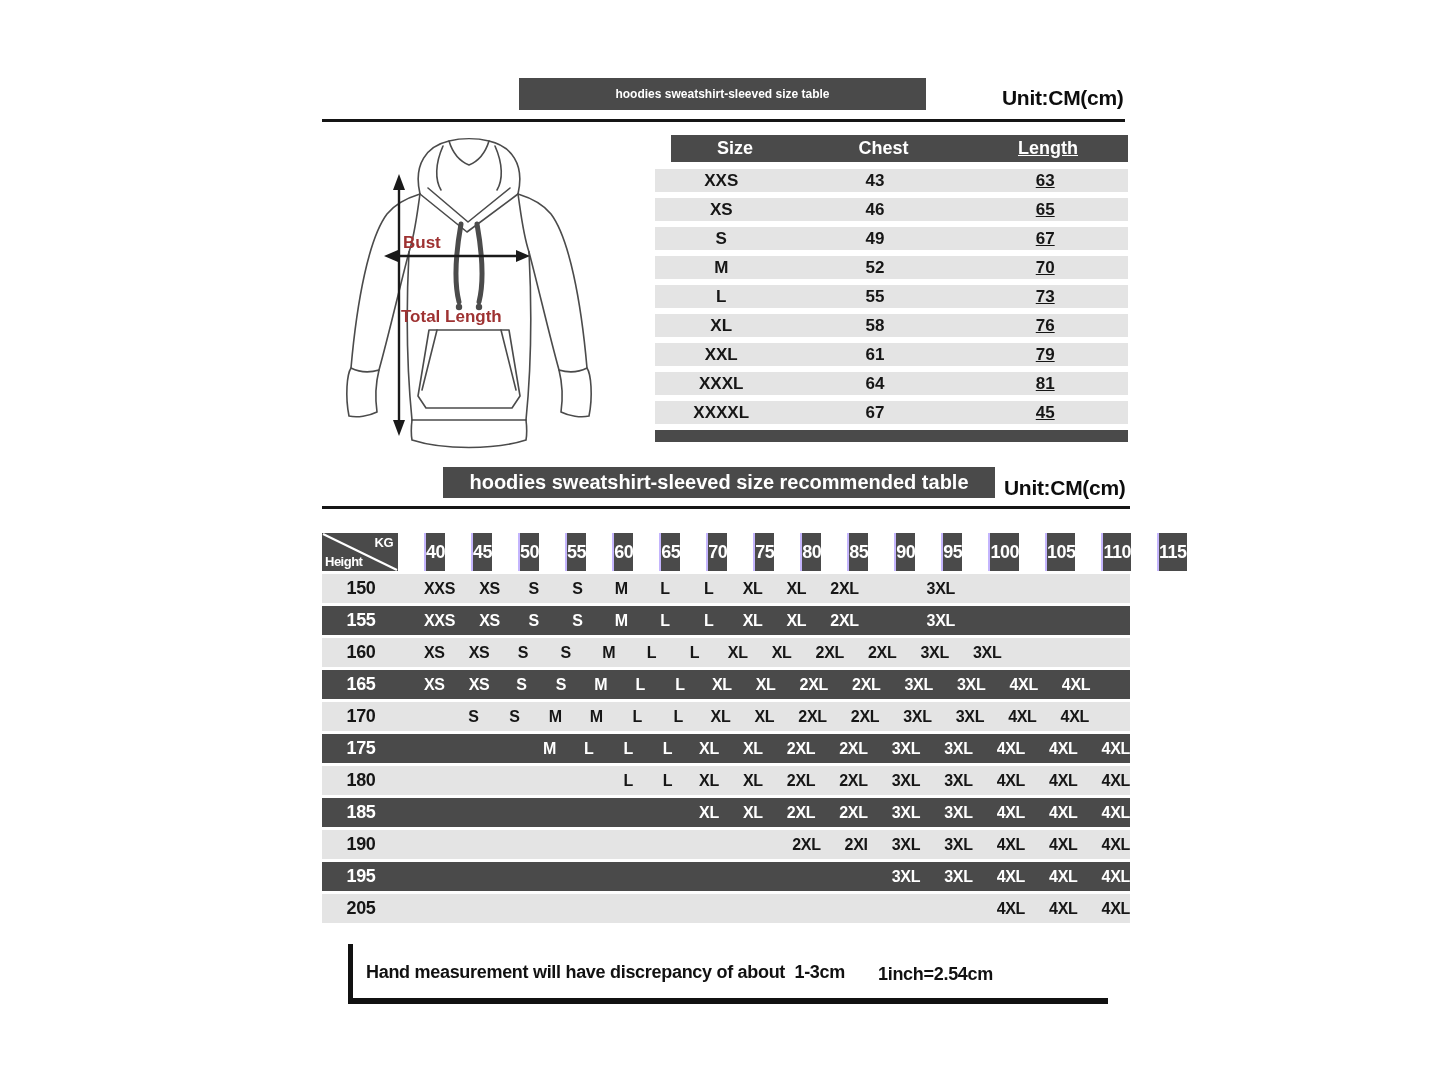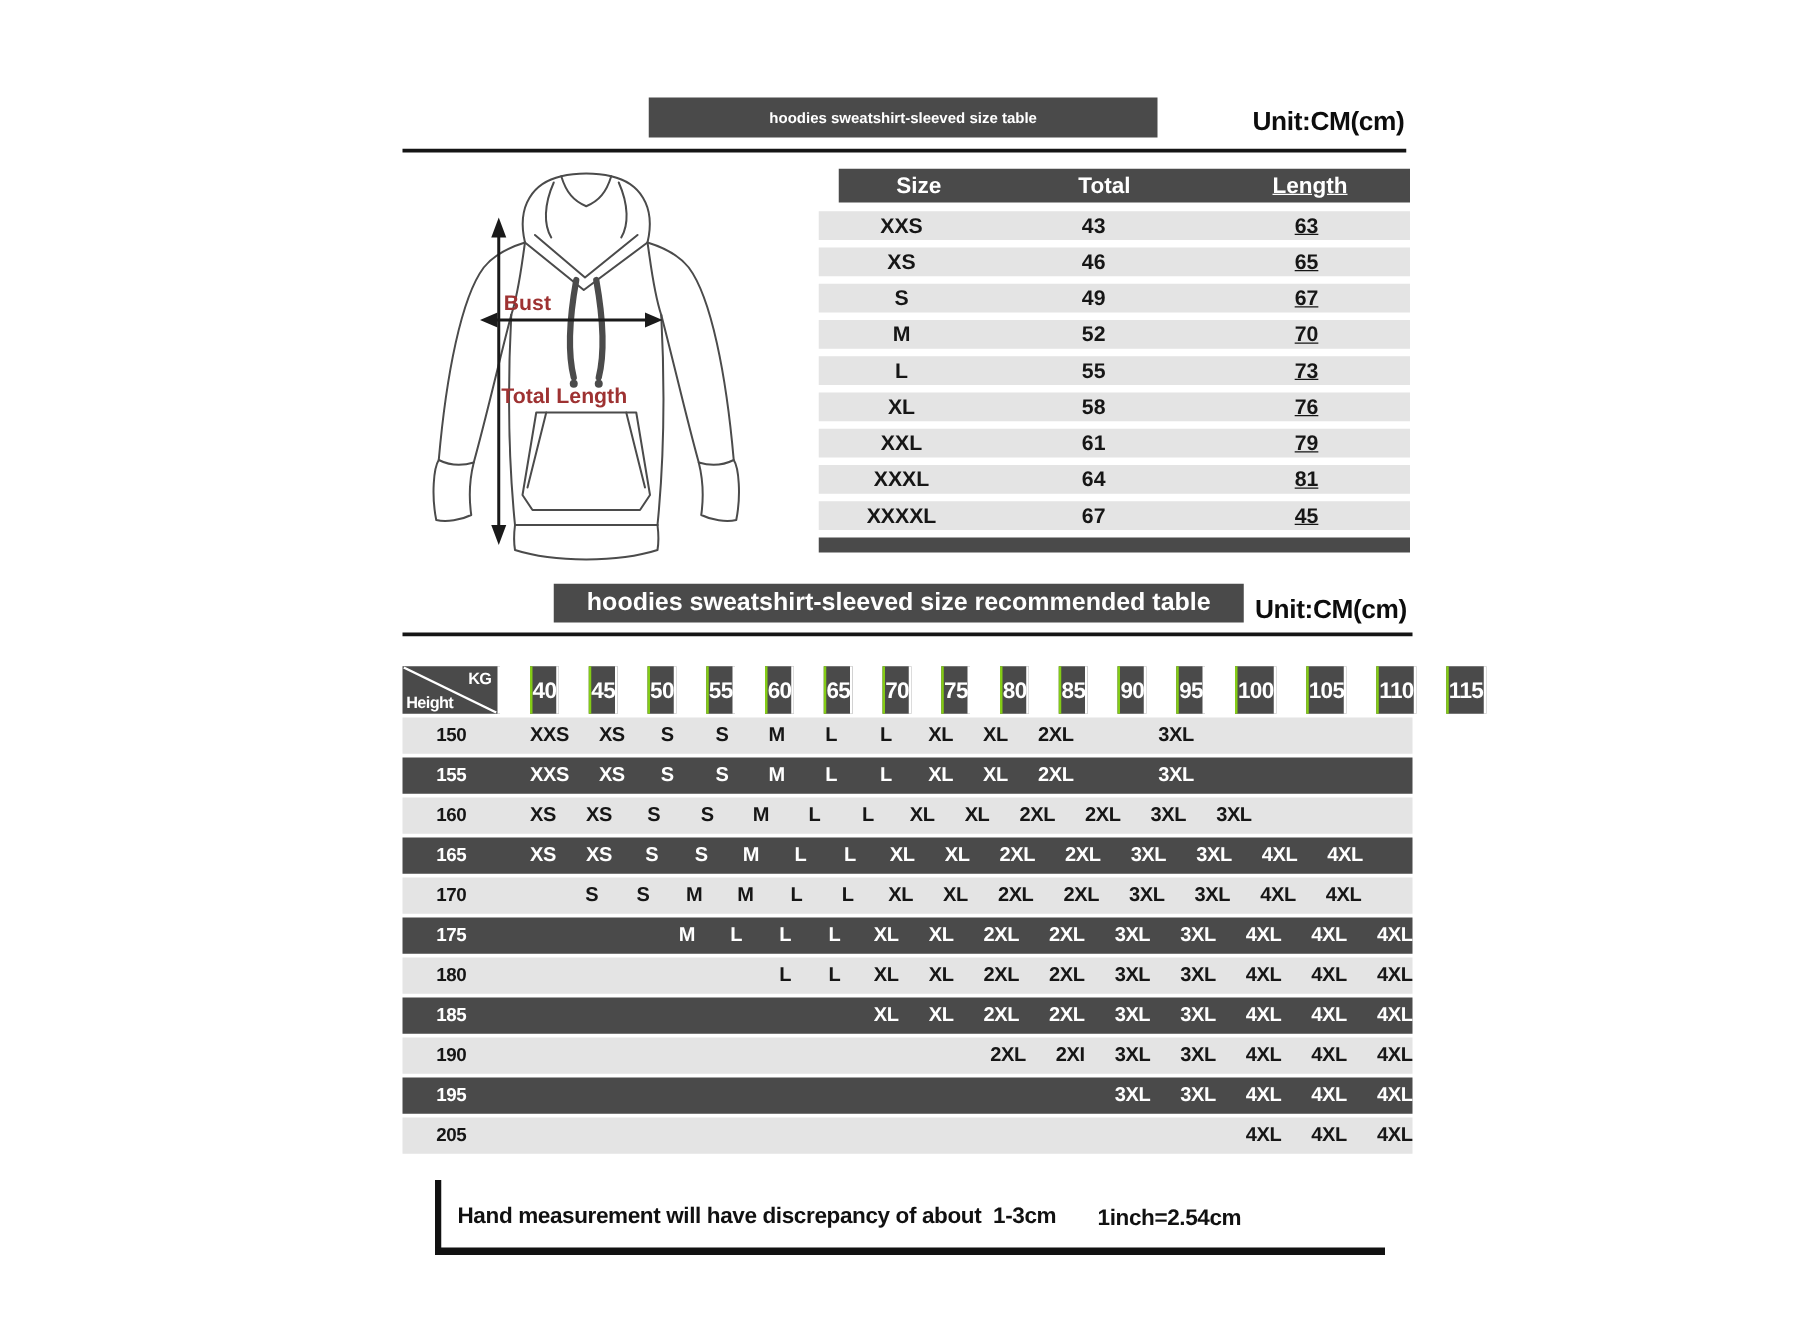--- a/index.html
+++ b/index.html
@@ -34,30 +34,30 @@
   .st-c0{width:28%;text-align:center;}
   .st-c1{width:37%;text-align:center;}
   .st-c2{width:35%;text-align:center;text-decoration:underline;}
   .st-bottom{background:#4a4a4a;height:12px;}
 
   
   #matrix{left:322px;top:533px;width:808px;}
   .m-row{display:grid;grid-template-columns:78px repeat(16,1fr);margin-bottom:3px;gap:24px;}
   .m-head-cell{background:#4a4a4a;color:#fff;height:38px;display:flex;align-items:center;
       justify-content:center;font-weight:700;font-size:18px;letter-spacing:-0.5px;
-      border-left:2px solid #84cc16;border-right:2px solid #fff;box-sizing:border-box;}
+      border-left:2px solid #c4b5fd;border-right:2px solid #fff;box-sizing:border-box;}
   .m-corner{position:relative;border-left:none;}
   .m-corner svg{position:absolute;inset:0;width:100%;height:100%;}
   .m-corner .kg{position:absolute;top:2px;right:5px;font-size:13px;}
   .m-corner .hgt{position:absolute;bottom:2px;left:3px;font-size:13px;}
   .m-body-row{height:29px;align-items:center;font-weight:700;font-size:16px;letter-spacing:-0.3px;}
   .m-body-row.light{background:#e4e4e4;color:#161616;}
   .m-body-row.dark{background:#4a4a4a;color:#fff;}
   .m-cell{text-align:center;}
-  .m-height{font-size:15px;}
+  .m-height{font-size:18px;}
 
   
   #foot-vbar{left:348px;top:944px;width:5px;height:58px;background:#111;}
   #foot-hbar{left:348px;top:998px;width:760px;height:6px;background:#111;}
   .note-text{font-weight:700;font-size:18px;letter-spacing:-0.3px;white-space:pre;}
   #note{left:366px;top:962px;}
   #conversion{left:878px;top:964px;}
 </style>
 </head>
 <body>
@@ -107,21 +107,21 @@
   <polygon class="arrow-head" points="61,126 75,120 75,132"></polygon>
   <polygon class="arrow-head" points="207,126 193,120 193,132"></polygon>
 
   <text class="red-label" x="80" y="118">Bust</text>
   <text class="red-label" x="78" y="192">Total Length</text>
 </svg>
 
 <div class="abs" id="size-table">
   <div class="st-header">
     <div class="st-c0">Size</div>
-    <div class="st-c1">Total</div>
+    <div class="st-c1">Chest</div>
     <div class="st-c2">Length</div>
   </div>
   <div id="st-body">
       <div class="st-row">
         <div class="st-c0">XXS</div>
         <div class="st-c1">43</div>
         <div class="st-c2">63</div>
       </div>
       <div class="st-row">
         <div class="st-c0">XS</div>

